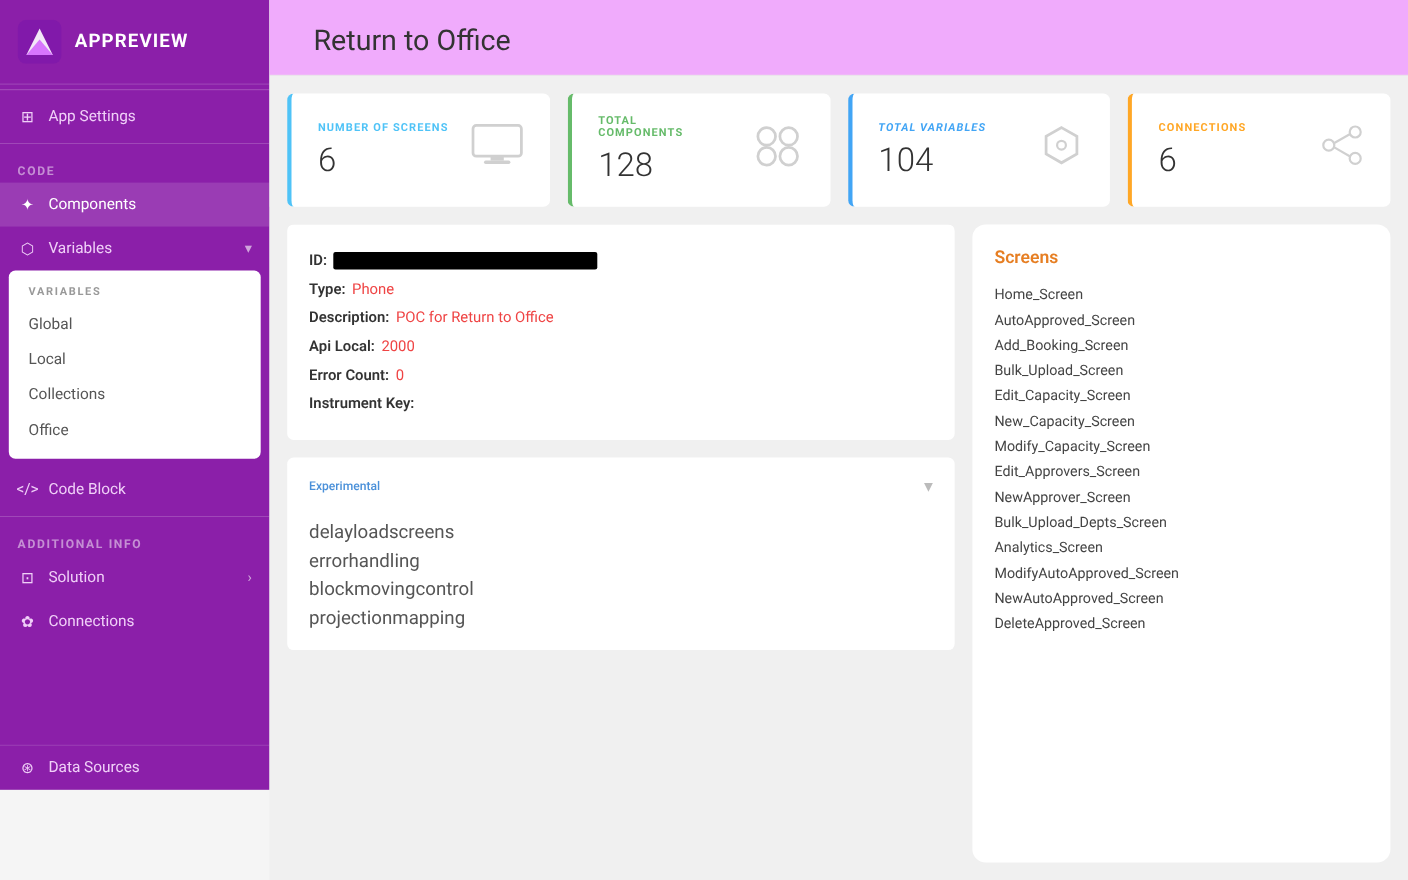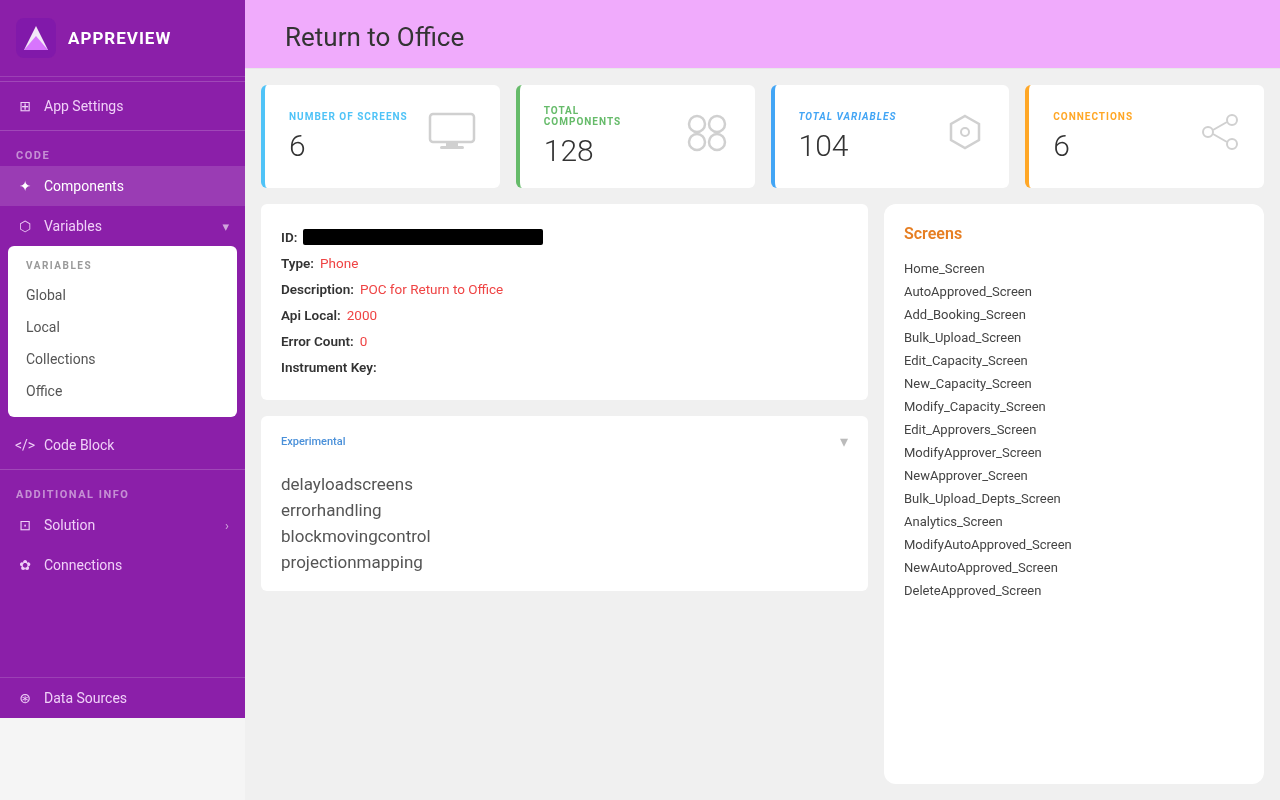--- a/index.html
+++ b/index.html
@@ -425,21 +425,20 @@
     <div class="content-right">
       <div class="screens-title">Screens</div>
       <div class="screen-item">Home_Screen</div>
       <div class="screen-item">AutoApproved_Screen</div>
       <div class="screen-item">Add_Booking_Screen</div>
       <div class="screen-item">Bulk_Upload_Screen</div>
       <div class="screen-item">Edit_Capacity_Screen</div>
       <div class="screen-item">New_Capacity_Screen</div>
       <div class="screen-item">Modify_Capacity_Screen</div>
       <div class="screen-item">Edit_Approvers_Screen</div>
-      <div class="screen-item">ModifyApprover_Screen</div>
       <div class="screen-item">NewApprover_Screen</div>
       <div class="screen-item">Bulk_Upload_Depts_Screen</div>
       <div class="screen-item">Analytics_Screen</div>
       <div class="screen-item">ModifyAutoApproved_Screen</div>
       <div class="screen-item">NewAutoApproved_Screen</div>
       <div class="screen-item">DeleteApproved_Screen</div>
     </div>
   </div>
 </div>
 

